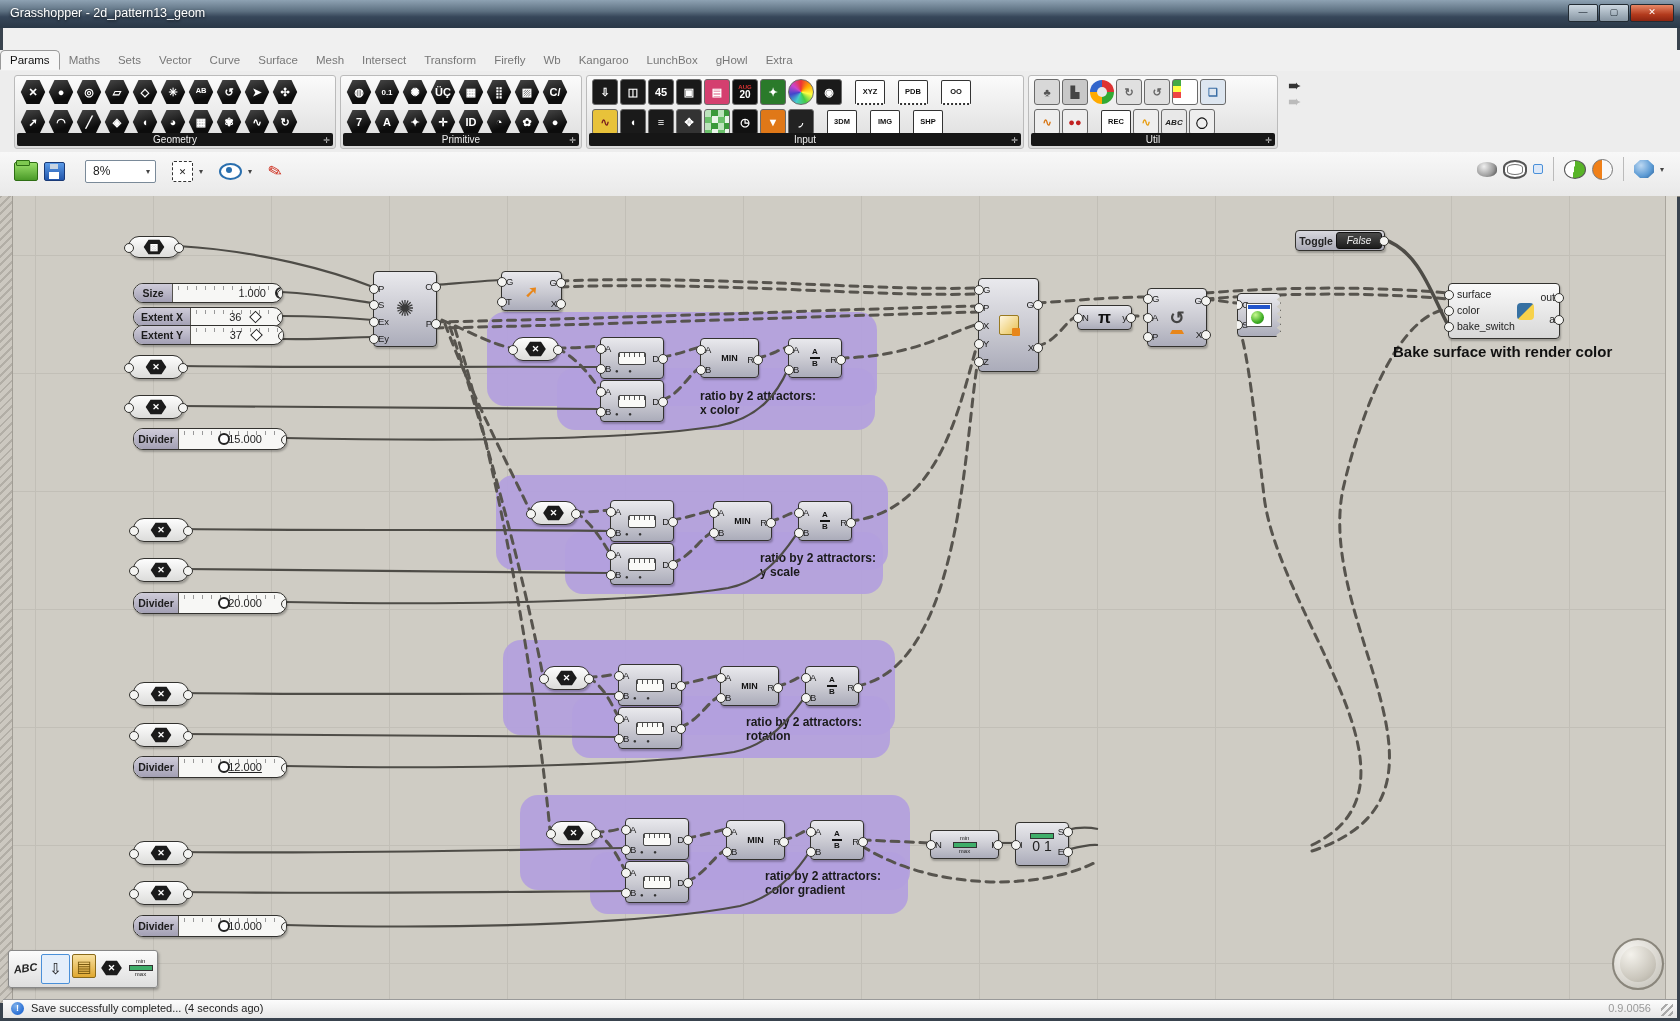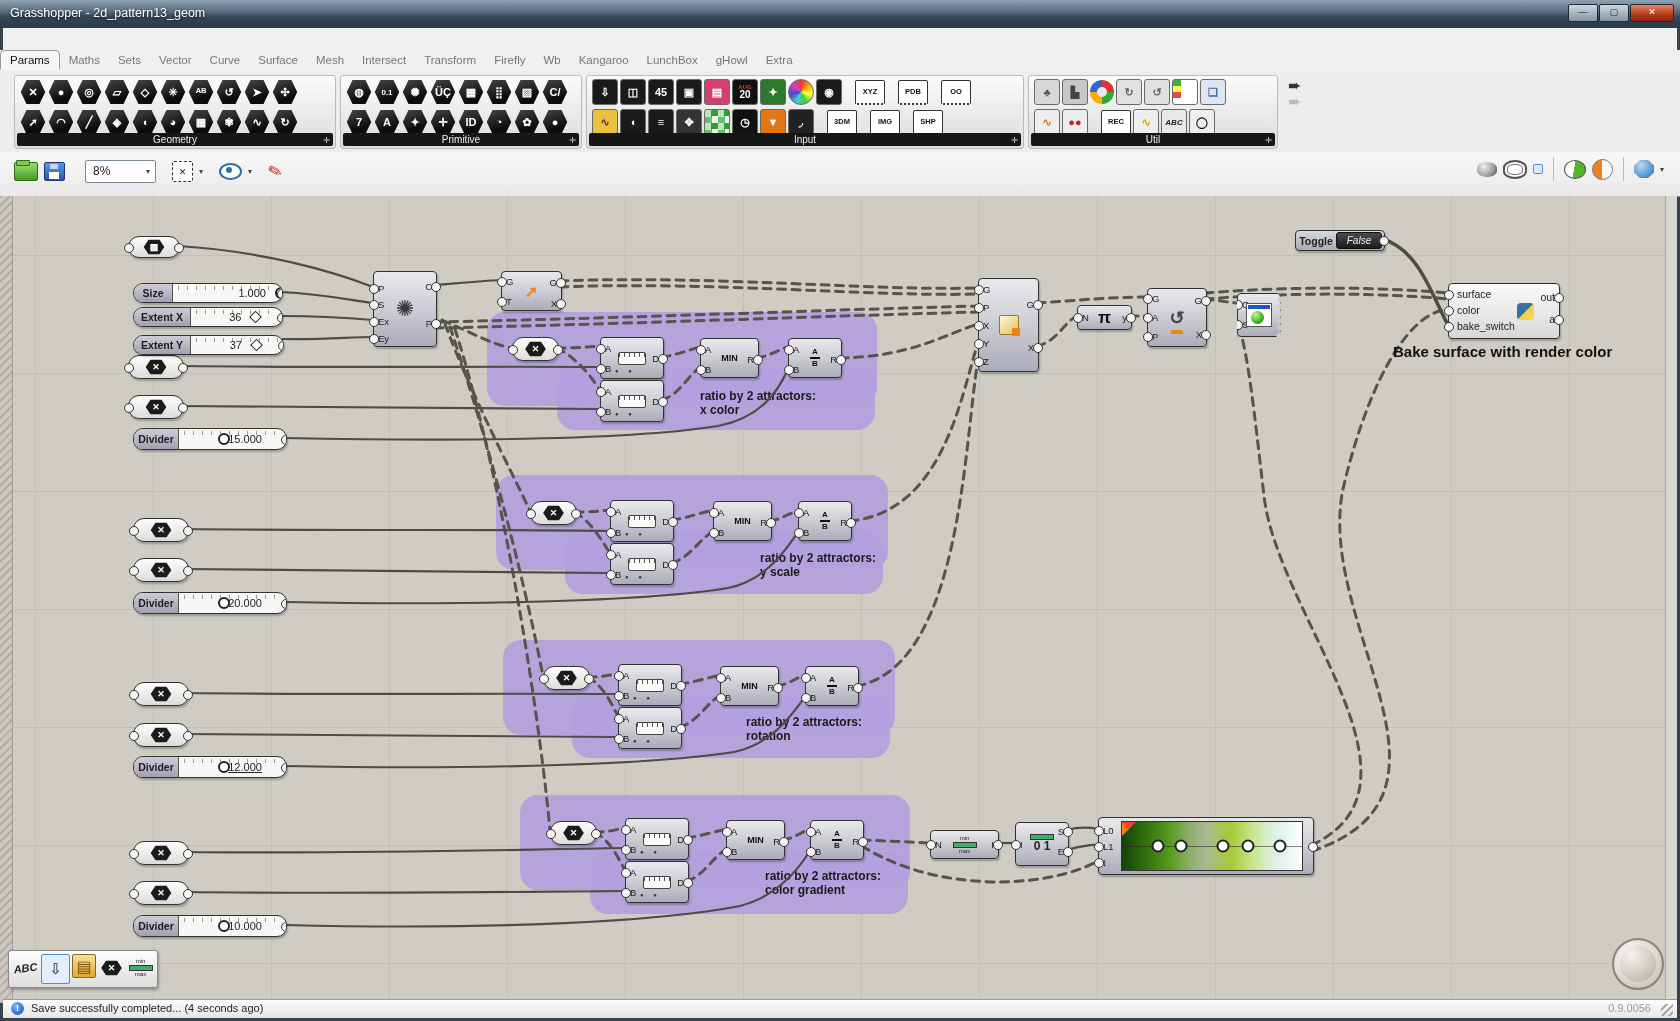--- a/index.html
+++ b/index.html
@@ -673,21 +673,21 @@
       <div class="node" style="position: absolute; left: 1003px; top: 626px; width: 52px; height: 42px;">
         <span class="port" style="left: -5px; top: 17px;"></span>
         <span class="pl in" style="top: 17px;">I</span>
         <span class="port" style="right: -5px; top: 4px;"></span>
         <span class="pl out" style="top: 4px;">S</span>
         <span class="port" style="right: -5px; top: 24px;"></span>
         <span class="pl out" style="top: 24px;">E</span>
         <div class="cicon" style="position: absolute; left: 0px; top: 0px; width: 52px; height: 42px;">
           <span class="minmax">
             <span class="bar"></span>
-            <span style="font-size: 12px; font-weight: bold;">0 1</span>
+            <span style="font-size: 14px; font-weight: normal;">0 1</span>
           </span>
         </div>
       </div>
       <div class="capsule" style="position: absolute; left: 116px; top: 40px; width: 50px; height: 20px;">
         <span class="port" style="left: -5px; top: 6px;"></span>
         <span class="port" style="right: -5px; top: 6px;"></span>
         <span class="hexx">▩</span>
       </div>
       <div class="capsule" style="position: absolute; left: 116px; top: 159px; width: 54px; height: 22px;">
         <span class="port" style="left: -5px; top: 7px;"></span>
@@ -760,21 +760,21 @@
       </div>
       <div class="slider" style="position: absolute; left: 121px; top: 111px; width: 148px; height: 18px;">
         <span class="slabel" style="width: 56px;">Extent X</span>
         <span class="strack">
           <span class="sticks"></span>
           <span class="sval" style="left: 42%;">36</span>
           <span class="knob-dia" style="left: 66%;"></span>
         </span>
         <span class="port" style="right: -5px; top: 5px;"></span>
       </div>
-      <div class="slider" style="position: absolute; left: 121px; top: 139px; width: 149px; height: 18px;">
+      <div class="slider" style="position: absolute; left: 121px; top: 129px; width: 149px; height: 18px;">
         <span class="slabel" style="width: 56px;">Extent Y</span>
         <span class="strack">
           <span class="sticks"></span>
           <span class="sval" style="left: 42%;">37</span>
           <span class="knob-dia" style="left: 66%;"></span>
         </span>
         <span class="port" style="right: -5px; top: 5px;"></span>
       </div>
       <div class="slider" style="position: absolute; left: 121px; top: 232px; width: 152px; height: 20px;">
         <span class="slabel" style="width: 44px;">Divider</span>
@@ -822,38 +822,20 @@
         <span class="pl in" style="top: 5px; left: 8px; font-size: 10.5px;">surface</span>
         <span class="port" style="left: -5px; top: 22px;"></span>
         <span class="pl in" style="top: 21px; left: 8px; font-size: 10.5px;">color</span>
         <span class="port" style="left: -5px; top: 38px;"></span>
         <span class="pl in" style="top: 37px; left: 8px; font-size: 10.5px;">bake_switch</span>
         <span class="port" style="right: -5px; top: 9px;"></span>
         <span class="pl out" style="top: 8px; font-size: 10.5px;">out</span>
         <span class="port" style="right: -5px; top: 31px;"></span>
         <span class="pl out" style="top: 30px; font-size: 10.5px;">a</span>
         <span class="pyicon" style="position: absolute; left: 68px; top: 19px;"></span>
-      </div>
-      <div class="node" style="position: absolute; left: 1086px; top: 621px; width: 214px; height: 56px;">
-        <span class="port" style="left: -5px; top: 8px;"></span>
-        <span class="pl in" style="top: 8px;">L0</span>
-        <span class="port" style="left: -5px; top: 24px;"></span>
-        <span class="pl in" style="top: 24px;">L1</span>
-        <span class="port" style="left: -5px; top: 40px;"></span>
-        <span class="pl in" style="top: 40px;">t</span>
-        <span class="port" style="right: -5px; top: 24px;"></span>
-        <div style="position: absolute; inset: 3px 10px 3px 22px; border: 1px solid rgb(51, 51, 51); background: linear-gradient(90deg, rgb(20, 67, 10) 0%, rgb(46, 107, 13) 12%, rgb(85, 154, 29) 26%, rgb(143, 174, 107) 38%, rgb(170, 184, 148) 47%, rgb(163, 203, 51) 60%, rgb(200, 228, 137) 72%, rgb(217, 239, 217) 82%, rgb(226, 244, 239) 90%, rgb(255, 255, 255) 100%);">
-          <span class="gwedge"></span>
-          <span class="grad-line" style="left: 0px; right: 0px; top: 50%;"></span>
-          <span class="ghandle" style="left: 20%; top: 50%;"></span>
-          <span class="ghandle" style="left: 33%; top: 50%;"></span>
-          <span class="ghandle" style="left: 56%; top: 50%;"></span>
-          <span class="ghandle" style="left: 70%; top: 50%;"></span>
-          <span class="ghandle" style="left: 88%; top: 50%;"></span>
-        </div>
       </div>
       <div class="annotation" style="position: absolute; left: 1381px; top: 147px;">Bake surface with render color</div>
       <div class="compass" style="position: absolute; left: 1600px; top: 742px;"></div>
     </div>
   <div id="lstrip"></div>
   <div id="rstrip"></div>
 
   <div id="minitb" style="position: absolute; left: 8px; top: 950px;">
       <div class="mtile" style="font-style: italic; font-weight: bold; font-size: 11px; transform: rotate(-8deg); color: rgb(34, 34, 34);">ABC</div>
       <div class="mtile sel" style="font-size: 15px; color: rgb(34, 34, 34);">⇩</div>

